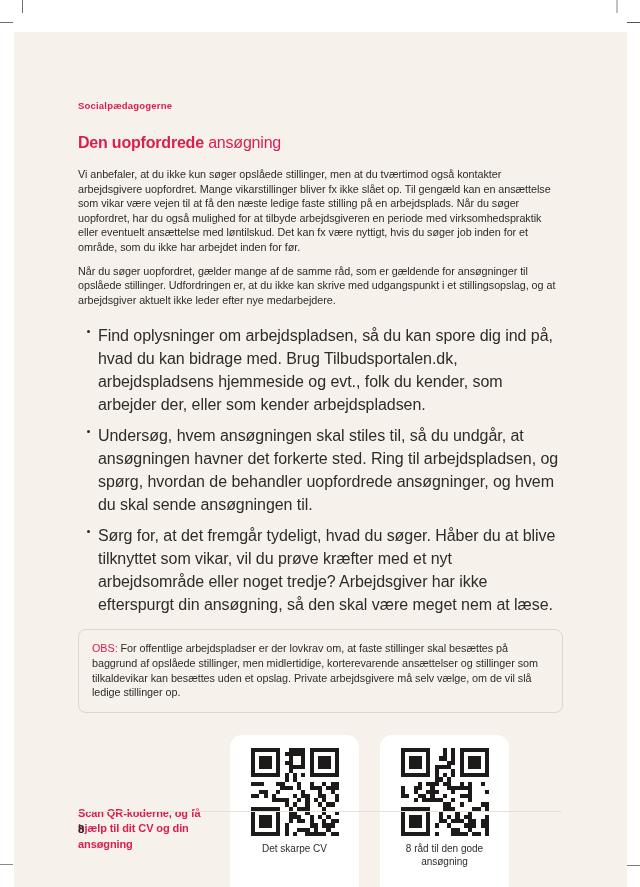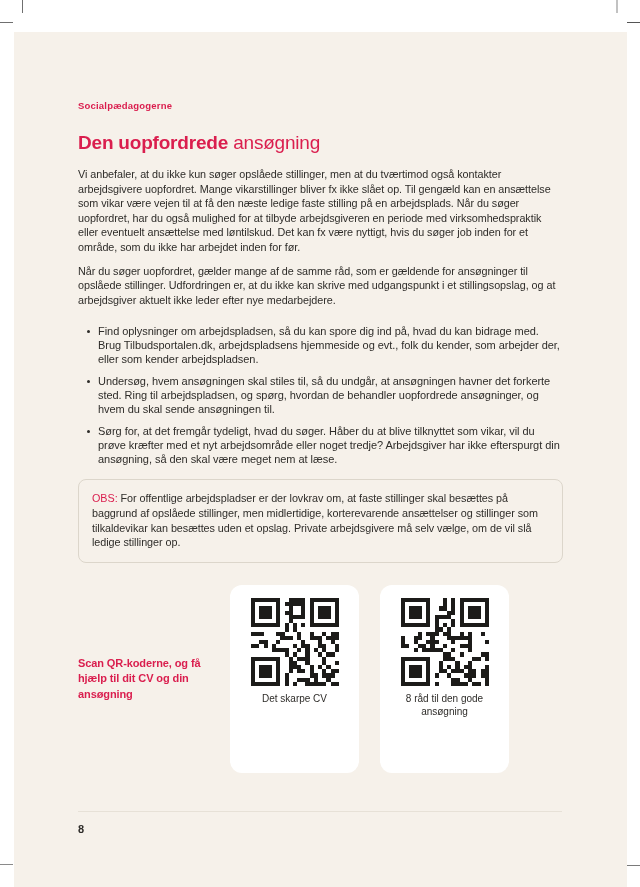--- a/index.html
+++ b/index.html
@@ -31,40 +31,40 @@
   }
   .content { position:relative; padding:0 64px; color:#2e2c29; }
 
   .kicker {
     margin-top:68px;
     font-size:9.5px; font-weight:bold; letter-spacing:0.2px;
     color:#da1e4e;
   }
   h1.title {
     margin-top:21px;
-    font-size:19px; line-height:22px;
+    font-size:16px; line-height:22px;
     color:#da1e4e; font-weight:bold;
     letter-spacing:-0.2px;
   }
   h1.title .title-regular { font-weight:normal; }
 
   p.body-par {
     margin-top:13px;
     font-size:10.8px; line-height:14.6px;
     letter-spacing:-0.05px;
   }
   p.body-par + p.body-par { margin-top:9px; }
 
   ul.tips {
     margin-top:17px; list-style:none;
   }
   ul.tips li {
     position:relative;
     padding-left:20px; padding-right:2px;
-    font-size:11px; line-height:14px;
+    font-size:16px; line-height:23px;
     letter-spacing:-0.05px;
     margin-bottom:8px;
   }
   ul.tips li::before {
     content:"";
     position:absolute; left:9px; top:6px;
     width:3px; height:3px; border-radius:50%;
     background:#2e2c29;
   }
 

